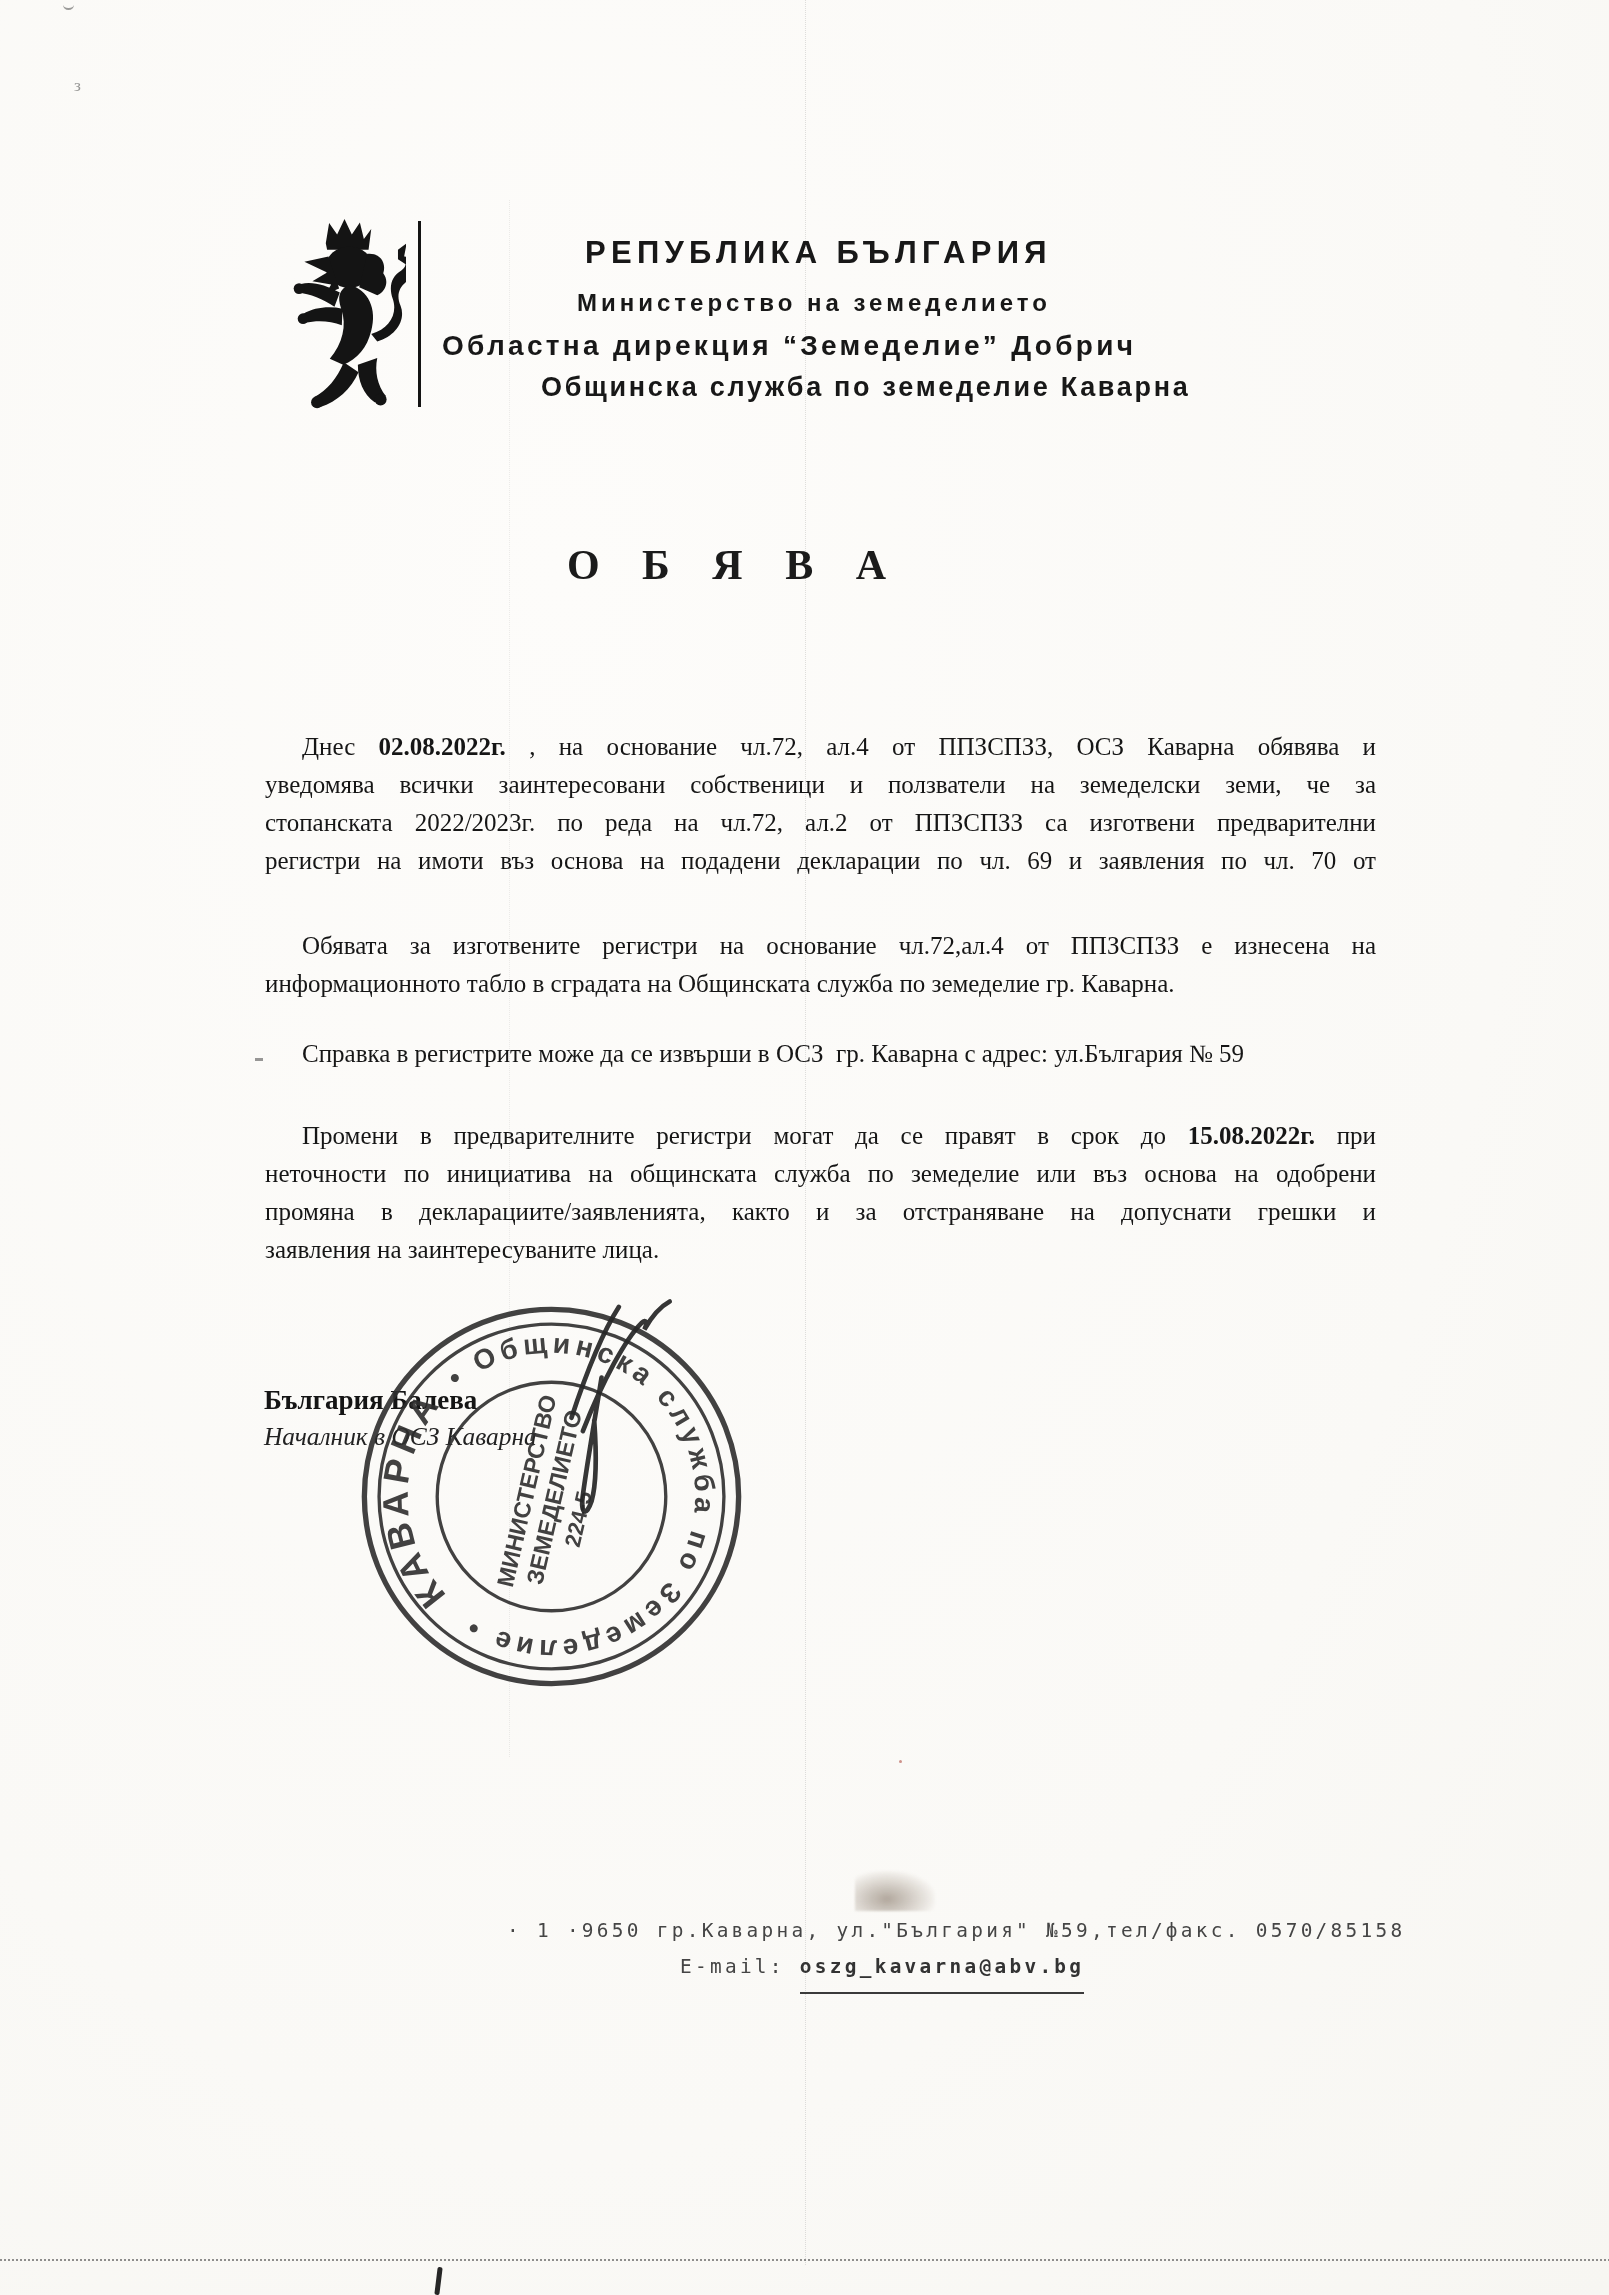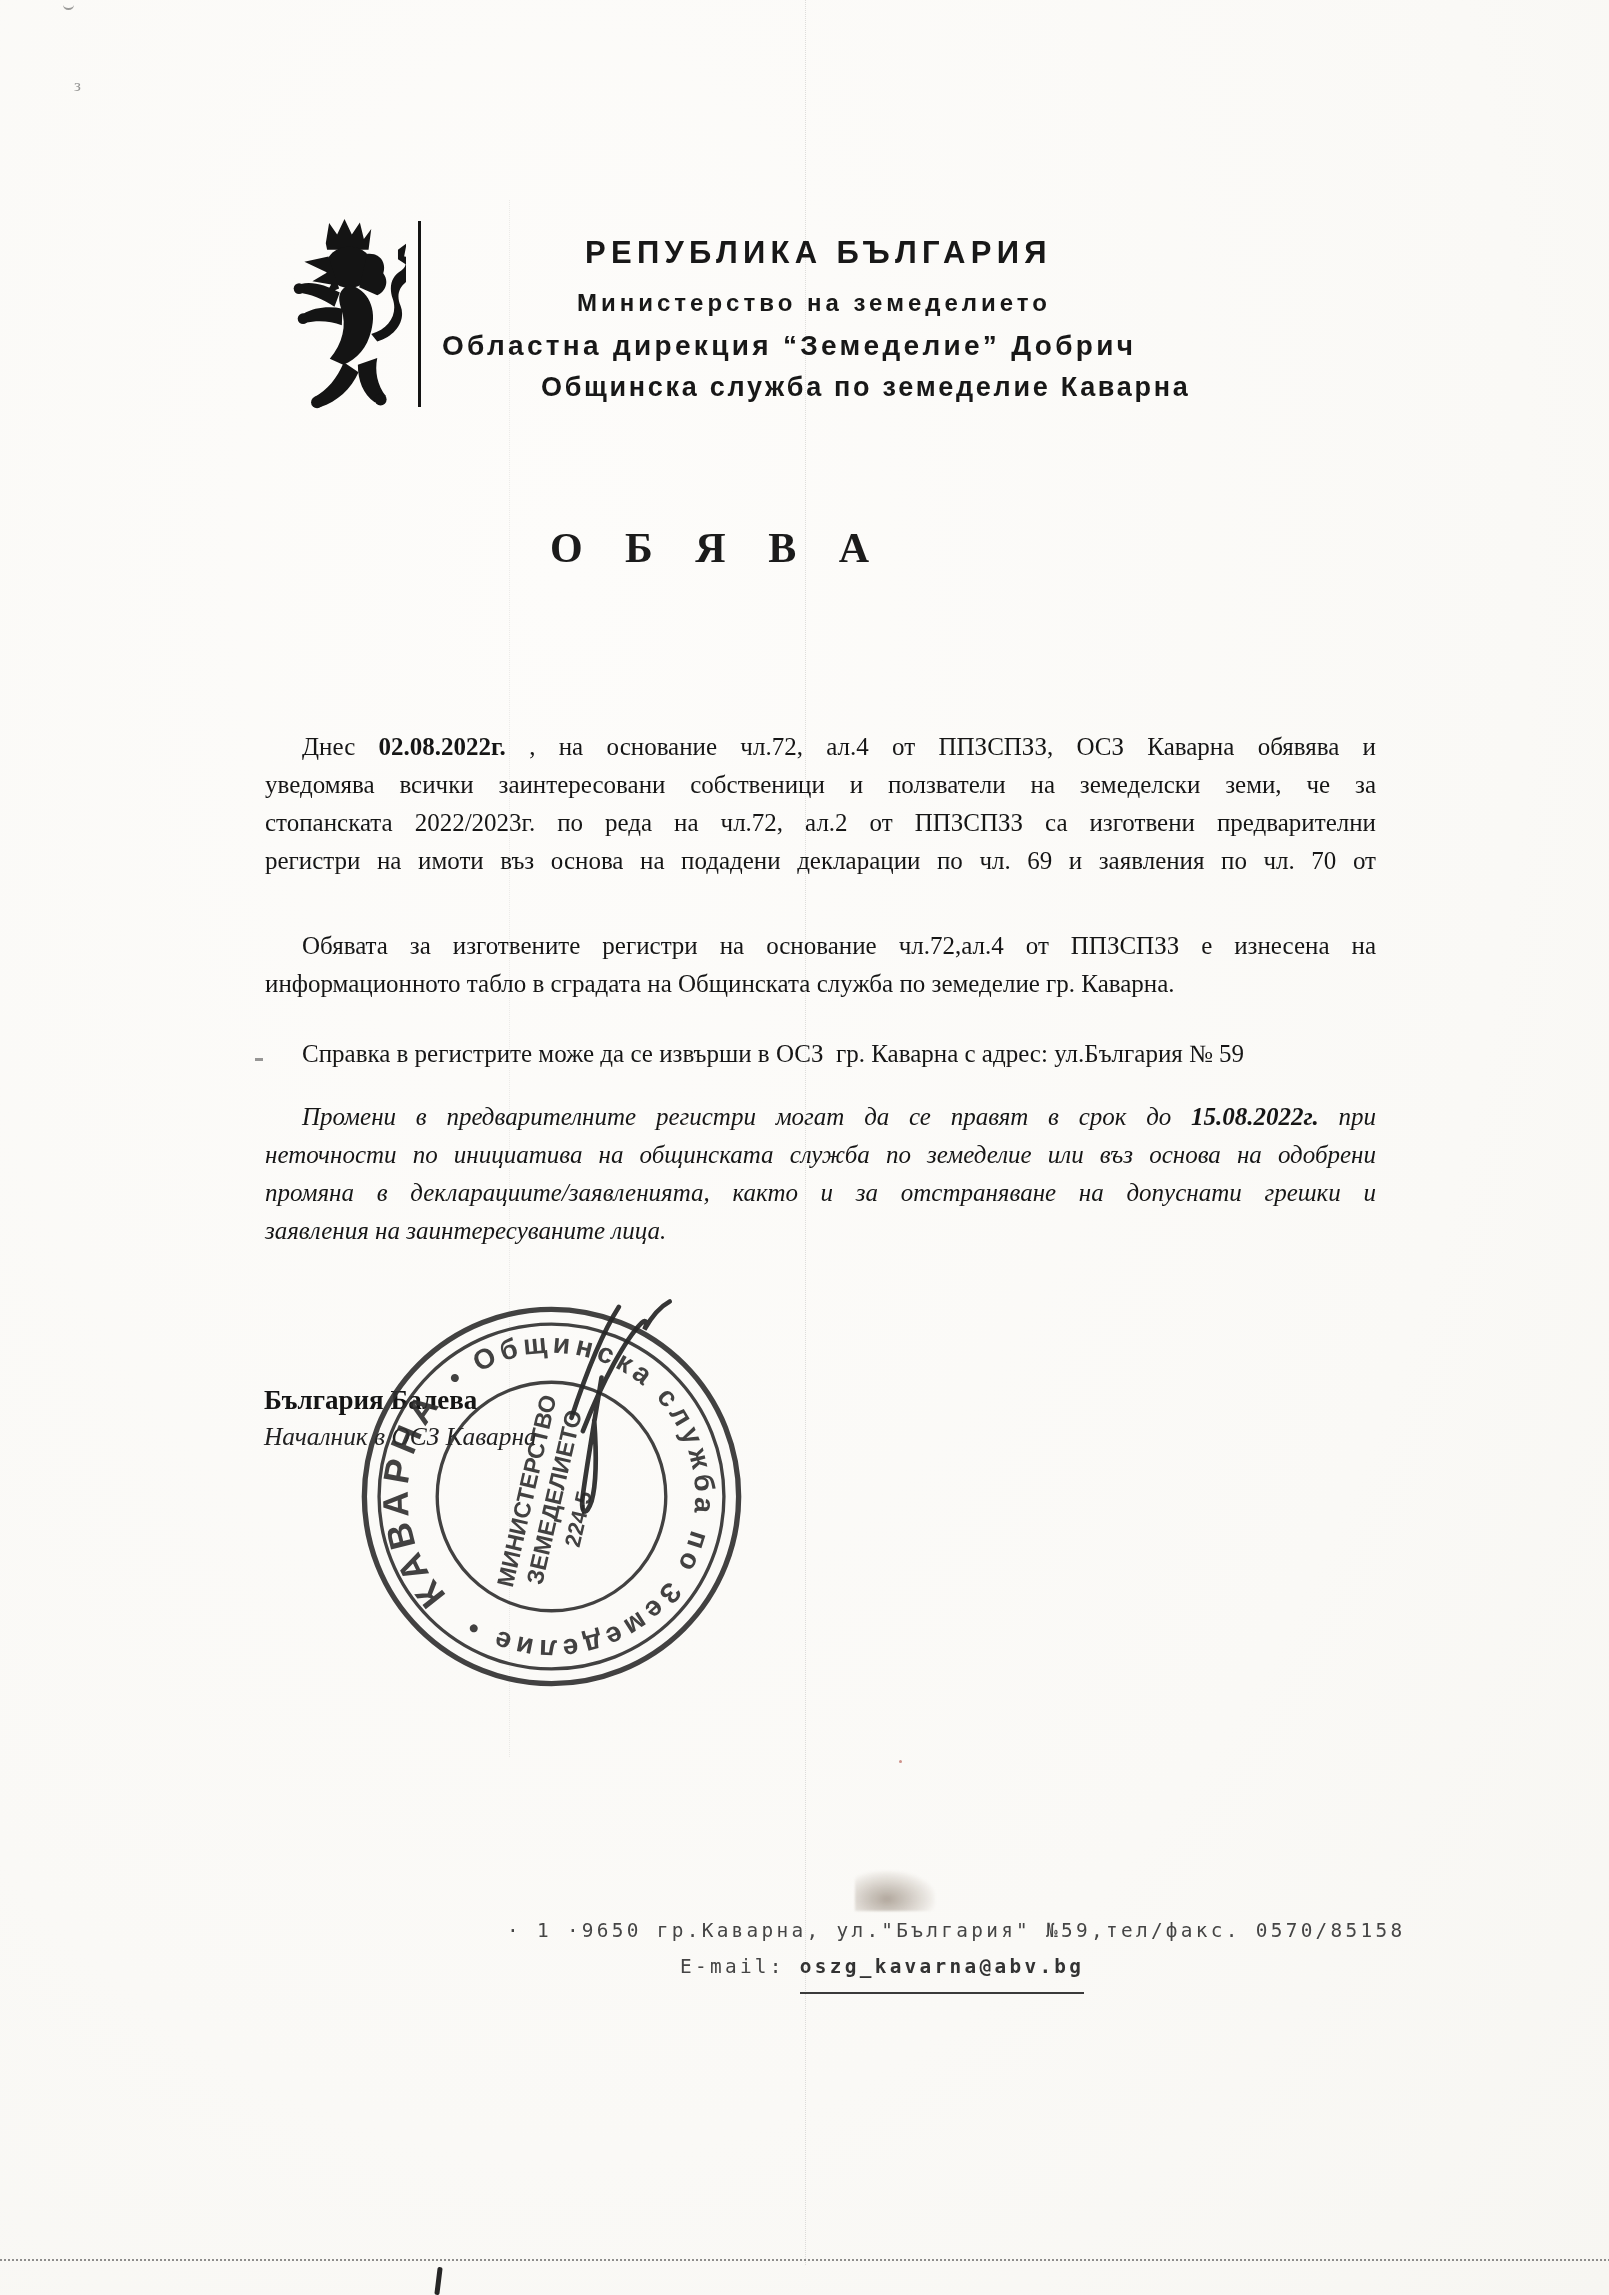--- a/index.html
+++ b/index.html
@@ -14,30 +14,30 @@
   
   .emblem{position:absolute;left:287px;top:219px;width:119px;height:190px;}
   .lh-divider{position:absolute;left:418px;top:221px;width:2.7px;height:186px;background:#141414;}
   .lh-line{position:absolute;font-family:"Liberation Sans",sans-serif;font-weight:bold;color:#181818;white-space:nowrap;}
   .lh-republic{left:585px;top:235px;font-size:31px;letter-spacing:5.3px;}
   .lh-ministry{left:561px;top:289px;font-size:24px;letter-spacing:4px;margin-left:16px;}
   .lh-directorate{left:442px;top:330px;font-size:28px;letter-spacing:3.3px;}
   .lh-service{left:541px;top:372px;font-size:27px;letter-spacing:2.7px;}
   
   .doc-title{
-    position:absolute;left:0;top:524px;width:1435px;margin:0;
+    position:absolute;left:0;top:524px;width:1435px;margin:17px;
     text-align:center;font-size:42px;font-weight:bold;letter-spacing:16px;
     font-family:"Liberation Serif",serif;color:#1b1b1b;
   }
   
   .body-text{position:absolute;left:265px;top:728px;width:1111px;font-size:25px;line-height:38px;color:#161616;}
   .para{margin:0;}
   .para.p2{margin-top:47px;}
   .para.p3{margin-top:32px;}
-  .para.p4{margin-top:25px;font-style:italic;}
+  .para.p4{margin-top:44px;}
   .line{display:block;text-align:justify;text-align-last:justify;white-space:pre-wrap;}
   .line.last{text-align-last:left;}
   .line.indent{text-indent:37px;}
   .line b{font-weight:bold;}
   
   .sig-name{position:absolute;left:264px;top:1385px;font-size:27px;font-weight:bold;color:#151515;white-space:nowrap;}
   .sig-role{position:absolute;left:264px;top:1422px;font-size:25.4px;font-style:italic;color:#222;white-space:nowrap;}
   
   .stamp{position:absolute;left:351px;top:1296px;width:401px;height:401px;opacity:.9;}
   .handwriting{position:absolute;left:0;top:0;width:1610px;height:2295px;pointer-events:none;}

